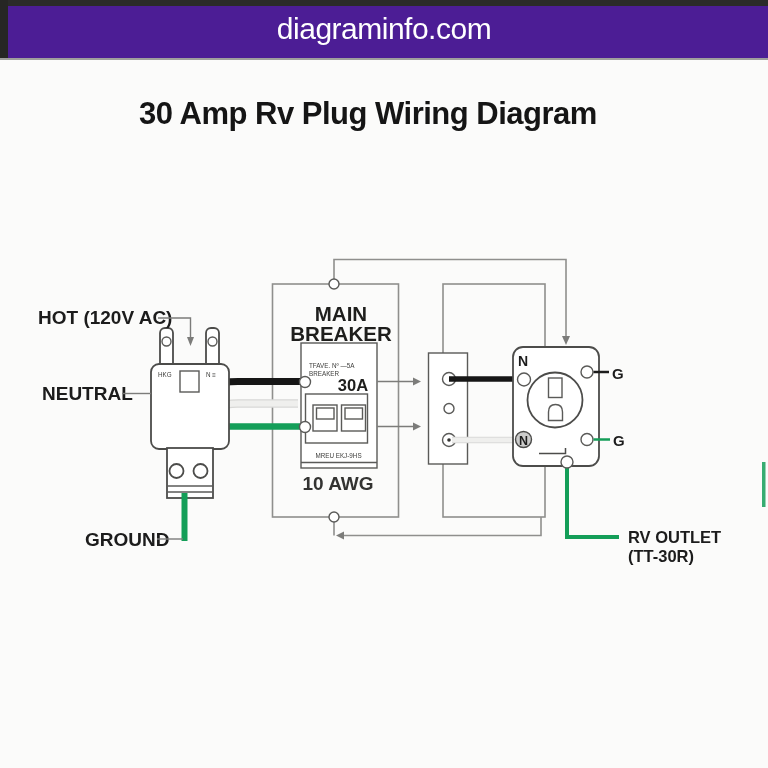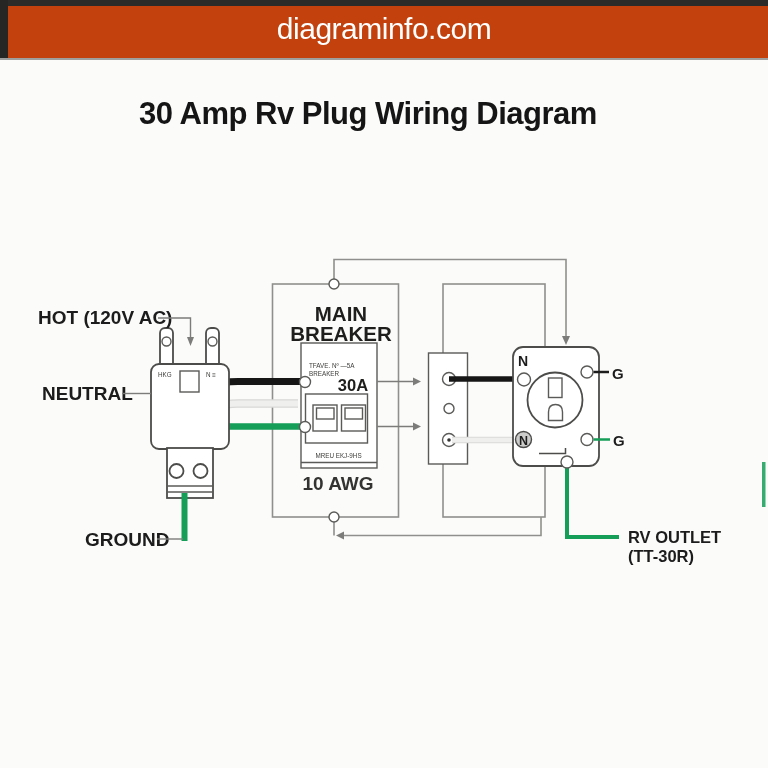--- a/index.html
+++ b/index.html
@@ -1,18 +1,18 @@
 <!DOCTYPE html>
 <html><head>
 <meta charset="utf-8">
 <style>
   html,body{margin:0;padding:0;}
   body{width:768px;height:768px;background:#fbfbfa;font-family:"Liberation Sans",sans-serif;overflow:hidden;}
   .page{position:relative;width:768px;height:768px;}
-  .topbar{position:absolute;left:0;top:0;width:768px;height:58px;background:#c2410c;border-bottom:2px solid #9f9f9d;display:flex;align-items:center;justify-content:center;}
+  .topbar{position:absolute;left:0;top:0;width:768px;height:58px;background:#4c1d95;border-bottom:2px solid #9f9f9d;display:flex;align-items:center;justify-content:center;}
   .topbar .site{color:#ffffff;font-size:30px;letter-spacing:-0.5px;}
   .topbar-top-strip{position:absolute;left:0;top:0;width:768px;height:6px;background:#2b2b29;}
   .topbar-left-strip{position:absolute;left:0;top:0;width:8px;height:58px;background:#262624;}
   .title{position:absolute;left:0;top:96px;width:768px;text-align:center;transform:translateX(-16px);
          font-size:31px;font-weight:bold;color:#151515;letter-spacing:-0.5px;}
   svg{position:absolute;left:0;top:0;}
   .gray-line{stroke:#8f8f8d;stroke-width:1.6;fill:none;}
   .thin-ptr{stroke:#7c7c7a;stroke-width:1.4;fill:none;}
   .outline{stroke:#4c4c4a;stroke-width:1.8;fill:#ffffff;}
   .outline-thin{stroke:#5a5a58;stroke-width:1.4;fill:#ffffff;}

